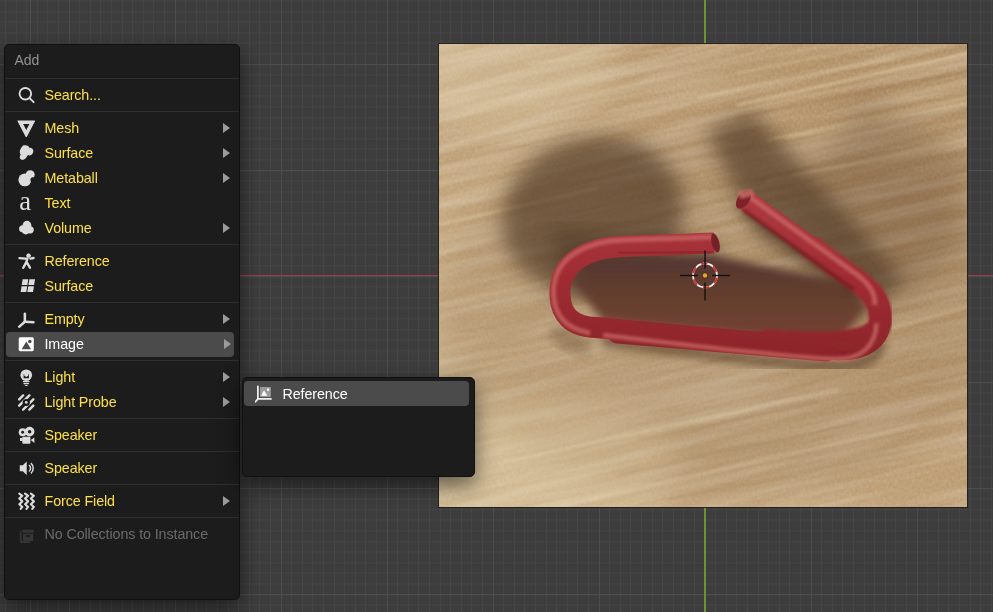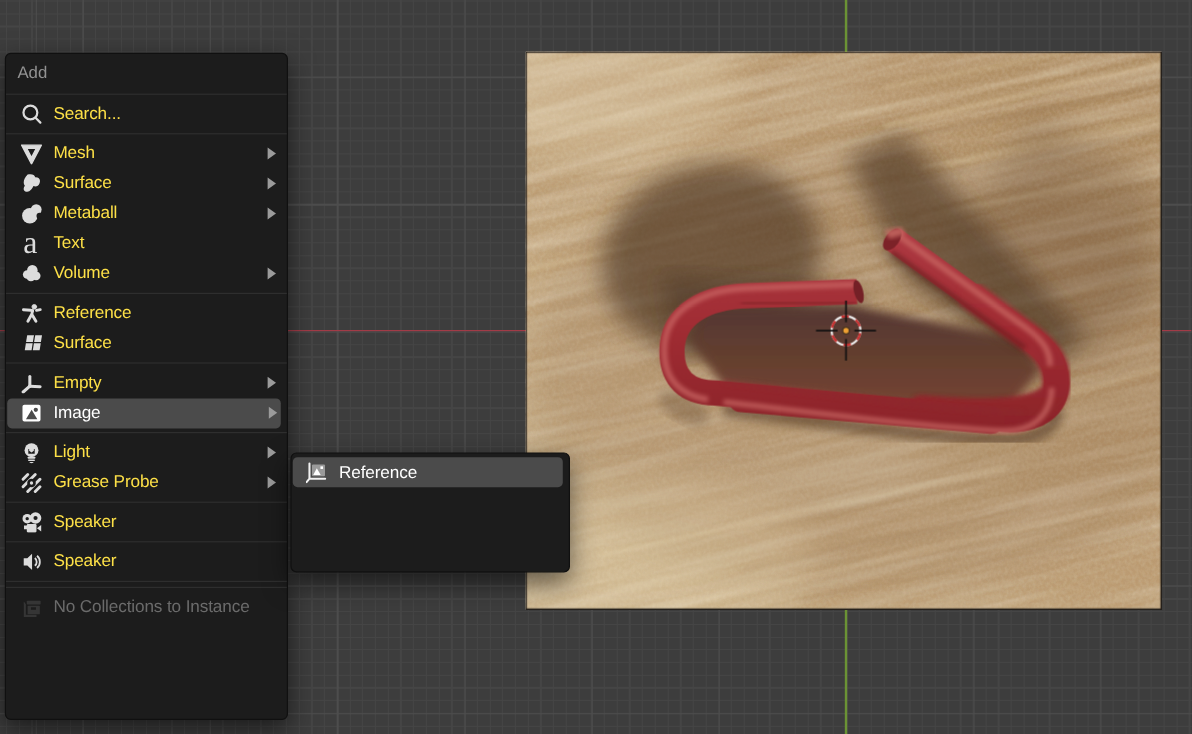--- a/index.html
+++ b/index.html
@@ -282,21 +282,21 @@
       <svg class="ic icn" viewBox="0 0 16 16">
         <g stroke="#dcdcdc" stroke-width="2.1" stroke-linecap="round" fill="none">
           <path d="M1.9 5.5 L5.3 2.1"></path>
           <path d="M1.9 10.9 L10.7 2.1"></path>
           <path d="M5.3 14.3 L14.1 5.5"></path>
           <path d="M10.7 14.3 L14.1 10.9"></path>
         </g>
         <circle cx="8" cy="8.2" r="3.1" fill="#1c1c1c"></circle>
         <circle cx="8" cy="8.2" r="1.2" fill="#dcdcdc"></circle>
       </svg>
-      <span class="lab">Grease Probe</span>
+      <span class="lab">Light Probe</span>
       <span class="arr"></span>
     </div>
   <div class="sep"></div>
   <div class="mrow">
       <svg class="ic icn" viewBox="0 0 16 16">
         <circle cx="4.9" cy="5.4" r="3.4" fill="#dcdcdc"></circle>
         <circle cx="10.9" cy="4.9" r="4.2" fill="#dcdcdc"></circle>
         <circle cx="4.9" cy="5.4" r="1.2" fill="#1c1c1c"></circle>
         <circle cx="10.9" cy="4.9" r="1.5" fill="#1c1c1c"></circle>
         <rect x="4.6" y="9.3" width="7" height="6" rx="0.8" fill="#dcdcdc"></rect>
@@ -308,20 +308,31 @@
   <div class="sep"></div>
   <div class="mrow">
       <svg class="ic icn" viewBox="0 0 16 16">
         <path d="M2.4 5.4 L5 5.4 L8.4 2.2 L8.4 13.8 L5 10.6 L2.4 10.6 Z" fill="#dcdcdc"></path>
         <path d="M10.4 5.2 A3.6 3.6 0 0 1 10.4 10.8" fill="none" stroke="#dcdcdc" stroke-width="1.3"></path>
         <path d="M12 3.6 A5.8 5.8 0 0 1 12 12.4" fill="none" stroke="#dcdcdc" stroke-width="1.3"></path>
       </svg>
       <span class="lab">Speaker</span>
     </div>
   <div class="sep"></div>
+  <div class="mrow">
+      <svg class="ic icn" viewBox="0 0 16 16">
+        <g stroke="#dcdcdc" stroke-width="1.8" fill="none" stroke-linecap="round" stroke-linejoin="round">
+          <path d="M2 1.4 L4.6 3.3 L2 5.7 L4.6 8.1 L2 10.5 L4.6 12.9 L3.2 14.6"></path>
+          <path d="M7 1.4 L9.6 3.3 L7 5.7 L9.6 8.1 L7 10.5 L9.6 12.9 L8.2 14.6"></path>
+          <path d="M12 1.4 L14.6 3.3 L12 5.7 L14.6 8.1 L12 10.5 L14.6 12.9 L13.2 14.6"></path>
+        </g>
+      </svg>
+      <span class="lab">Force Field</span>
+      <span class="arr"></span>
+    </div>
   <div class="sep"></div>
   <div class="mrow disabled">
       <svg class="ic icn" viewBox="0 0 16 16">
         <g fill="#353535">
           <rect x="4.6" y="4" width="10" height="2.7" rx="0.5"></rect>
           <rect x="5.2" y="7.6" width="8.8" height="6.2" rx="0.5"></rect>
           <rect x="7.6" y="8.7" width="3.6" height="1.8" fill="#1c1c1c"></rect>
         </g>
         <path d="M3.2 6.4 L3.2 14.9 L11.6 14.9" fill="none" stroke="#353535" stroke-width="1.5"></path>
         <path d="M2.4 4.6 L3.8 6.2 L2.4 6.6 Z" fill="#353535"></path>

